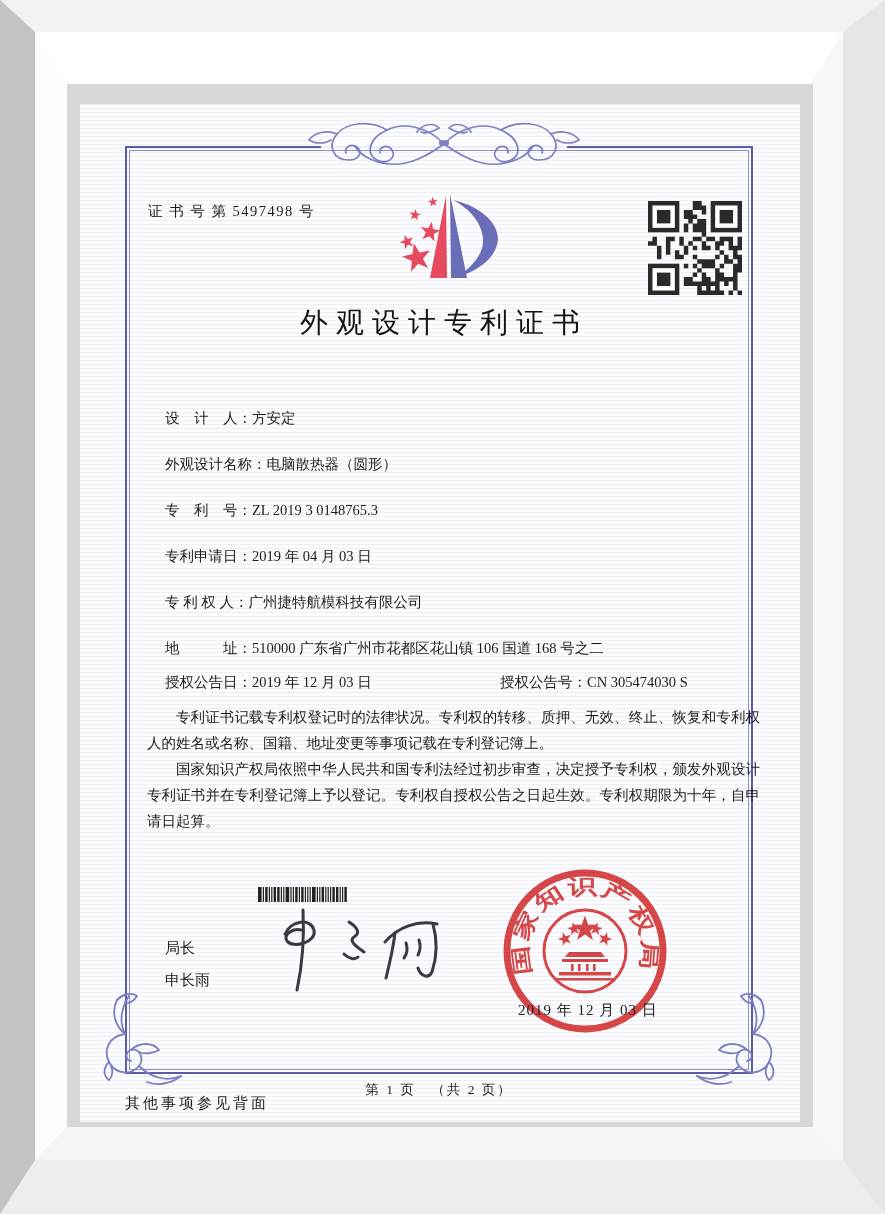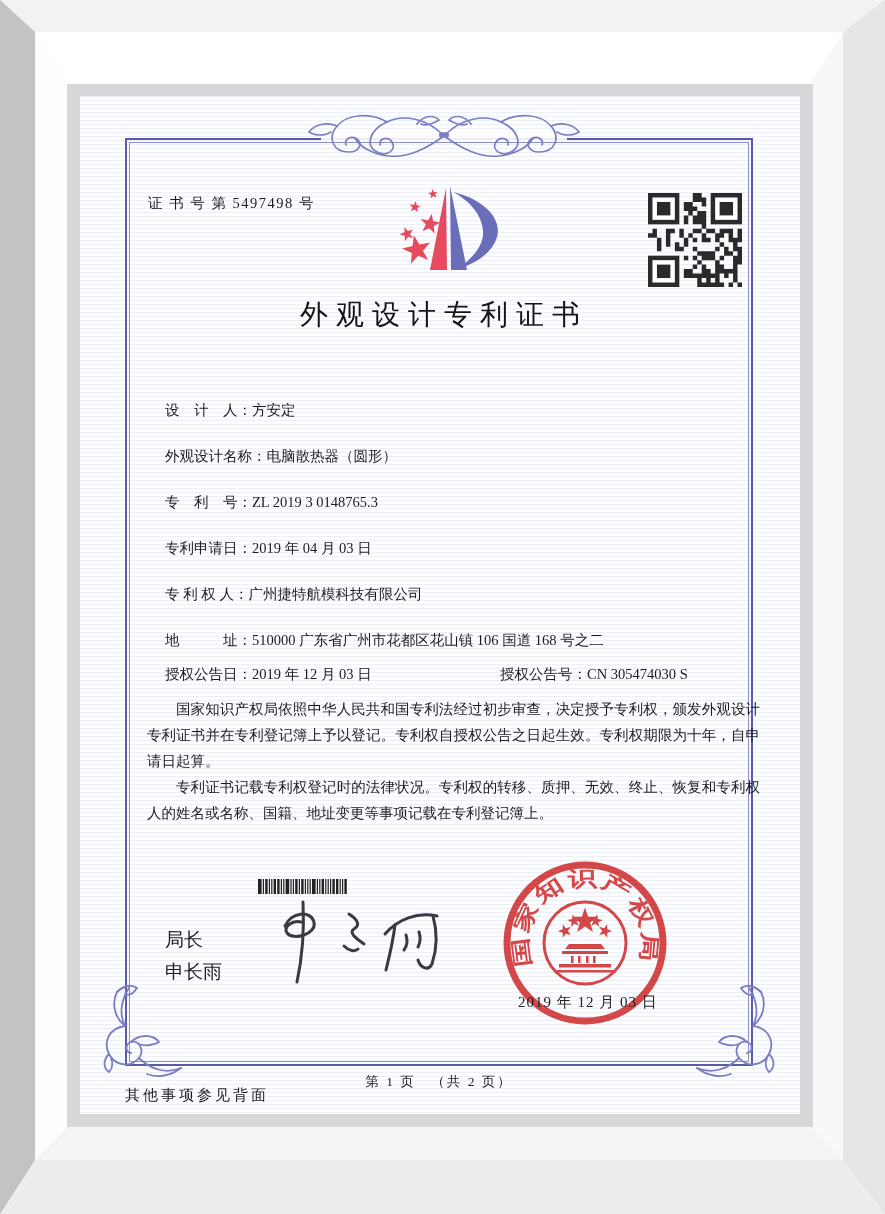--- a/index.html
+++ b/index.html
@@ -5,39 +5,39 @@
   html,body{margin:0;padding:0;background:#ffffff;}
   .photo{position:relative;width:885px;height:1214px;background:#f6f6f7;overflow:hidden;
          font-family:"Liberation Serif","DejaVu Serif",serif;color:#1c1c1e;}
   
   .frame-bevel{position:absolute;inset:0;border-style:solid;border-width:32px 42px 54px 35px;
          border-color:#f2f2f3 #e6e6e8 #ededee #c3c3c6;box-sizing:border-box;}
   .frame-face{position:absolute;left:35px;top:32px;right:42px;bottom:54px;border-style:solid;
          border-width:52px 33px 34px 33px;border-color:#ffffff #f8f8f9 #f5f5f6 #fdfdfd;box-sizing:border-box;}
   .frame-lip{position:absolute;left:67px;top:84px;width:746px;height:1043px;background:#d7d7da;}
   
-  .paper{position:absolute;left:80px;top:96px;width:720px;height:1018px;background:#fdfdff;
+  .paper{position:absolute;left:80px;top:104px;width:720px;height:1018px;background:#fdfdff;
          background-image:repeating-linear-gradient(180deg,rgba(135,145,195,0.13) 0px,rgba(135,145,195,0.13) 1px,transparent 1px,transparent 4px);}
   
   .borderbox{position:absolute;left:45px;top:42px;width:628px;height:928px;border:2.5px solid #5a5da6;box-sizing:border-box;}
   .borderbox .inner-line{position:absolute;inset:2px;border:1px solid #8d8fc6;}
   .ornament{position:absolute;pointer-events:none;}
   .cert-number{position:absolute;left:68px;top:98px;font-size:14.5px;letter-spacing:1.5px;}
   .logo{position:absolute;left:300px;top:86px;width:125px;height:100px;}
   .qr{position:absolute;left:568px;top:97px;width:94px;height:94px;}
   .title{position:absolute;left:0;top:200px;width:720px;text-align:center;font-size:28px;
          letter-spacing:8px;color:#141414;text-indent:8px;}
   .fields{position:absolute;left:85px;top:304px;width:600px;font-size:14.5px;}
   .frow{height:20px;line-height:20px;margin-bottom:26px;white-space:nowrap;position:relative;}
   .frow.double{margin-top:-12px;}
   .frow .second{position:absolute;left:335px;top:0;}
   .paras{position:absolute;left:67px;top:600px;width:613px;font-size:14.5px;line-height:26px;text-align:justify;}
   .paras p{margin:0;text-indent:2em;}
   .barcode{position:absolute;left:178px;top:783px;width:96px;height:15px;}
-  .officer{position:absolute;left:85px;top:828px;font-size:19px;line-height:32px;}
+  .officer{position:absolute;left:85px;top:828px;font-size:15px;line-height:32px;}
   .signature{position:absolute;left:185px;top:798px;width:215px;height:98px;}
   .seal{position:absolute;left:417px;top:759px;width:176px;height:176px;mix-blend-mode:multiply;opacity:.93;}
   .seal-date{position:absolute;left:438px;top:897px;font-size:15px;letter-spacing:1px;color:#222;}
   .page-footer{position:absolute;left:45px;top:942px;width:628px;text-align:center;font-size:13.5px;letter-spacing:2px;margin-top:35px;}
   .back-note{position:absolute;left:45px;top:990px;width:628px;text-align:left;font-size:15px;letter-spacing:3px;}
 </style>
 </head>
 <body>
 
 <div class="photo">
@@ -119,22 +119,22 @@
       <div class="frow"><span>专利申请日：</span><span>2019 年 04 月 03 日</span></div>
       <div class="frow"><span>专 利 权 人：</span><span>广州捷特航模科技有限公司</span></div>
       <div class="frow"><span>地　　　址：</span><span>510000 广东省广州市花都区花山镇 106 国道 168 号之二</span></div>
       <div class="frow double">
         <span><span>授权公告日：</span><span>2019 年 12 月 03 日</span></span>
         <span class="second"><span>授权公告号：</span><span>CN 305474030 S</span></span>
       </div>
     </div>
 
     <div class="paras">
+      <p>专利证书记载专利权登记时的法律状况。专利权的转移、质押、无效、终止、恢复和专利权人的姓名或名称、国籍、地址变更等事项记载在专利登记簿上。</p>
       <p>国家知识产权局依照中华人民共和国专利法经过初步审查，决定授予专利权，颁发外观设计专利证书并在专利登记簿上予以登记。专利权自授权公告之日起生效。专利权期限为十年，自申请日起算。</p>
-      <p>专利证书记载专利权登记时的法律状况。专利权的转移、质押、无效、终止、恢复和专利权人的姓名或名称、国籍、地址变更等事项记载在专利登记簿上。</p>
     </div>
 
     <svg class="barcode" id="barcode-svg" viewBox="0 0 100 15" preserveAspectRatio="none">
         <rect x="0.00" y="0" width="3.75" height="15" fill="#222"></rect>
         <rect x="5.00" y="0" width="1.25" height="15" fill="#222"></rect>
         <rect x="7.50" y="0" width="2.50" height="15" fill="#222"></rect>
         <rect x="11.25" y="0" width="1.25" height="15" fill="#222"></rect>
         <rect x="13.75" y="0" width="1.25" height="15" fill="#222"></rect>
         <rect x="16.25" y="0" width="2.50" height="15" fill="#222"></rect>
         <rect x="20.00" y="0" width="2.50" height="15" fill="#222"></rect>

